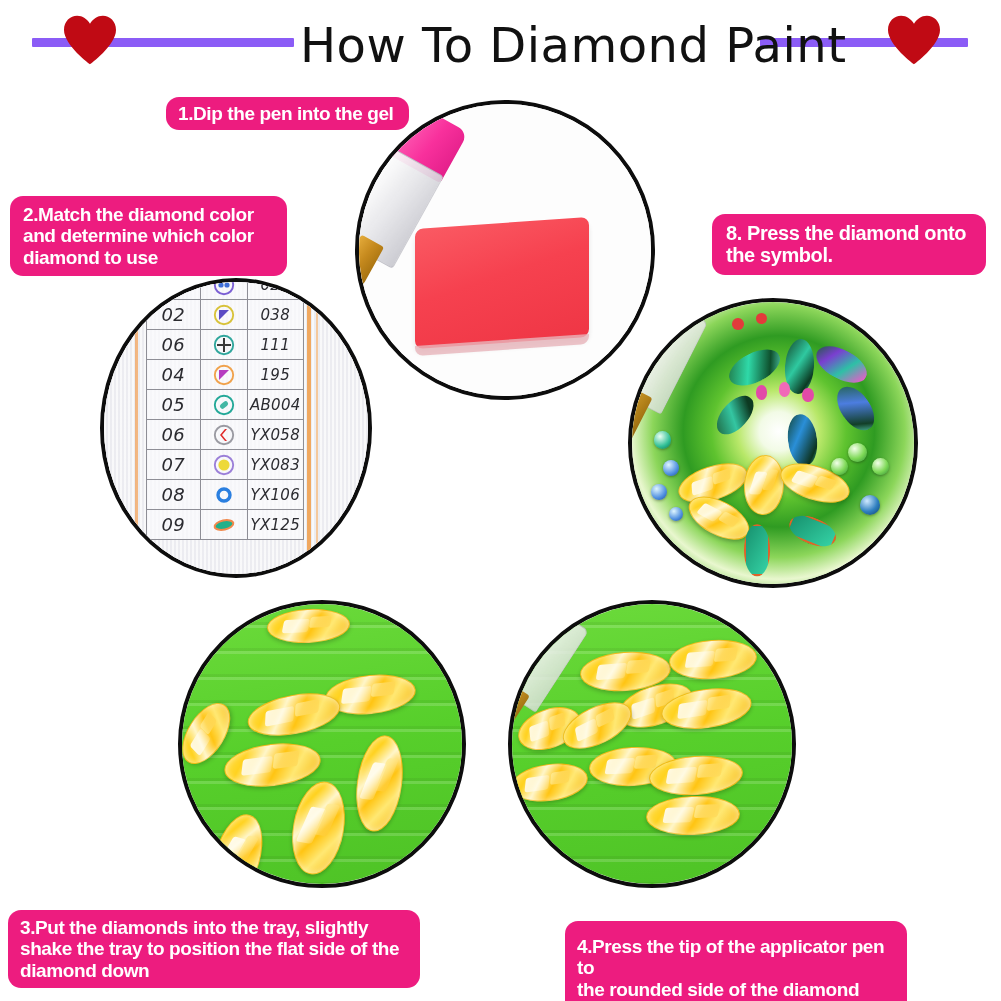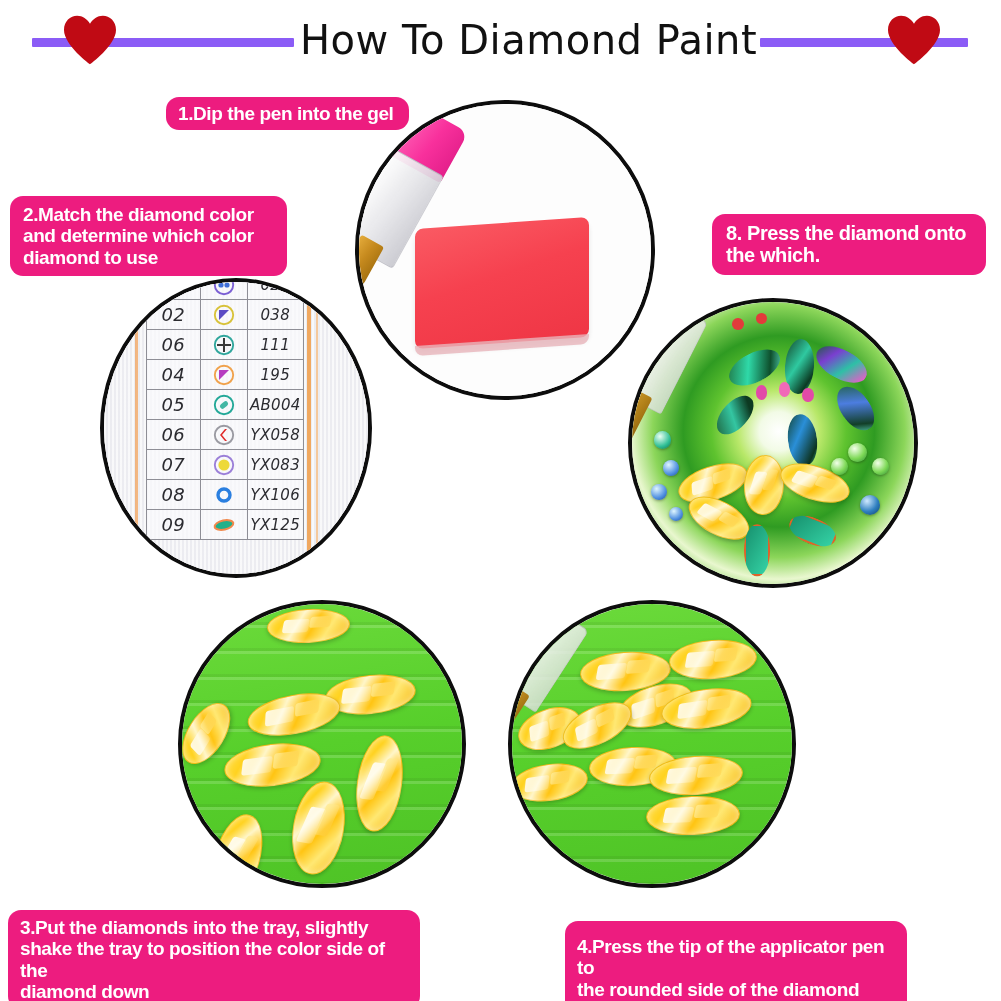--- a/index.html
+++ b/index.html
@@ -165,21 +165,21 @@
   <div class="hdr-rule" style="left:32px;top:38px;width:262px;background:#8B5CF6;"></div>
   <div class="hdr-rule" style="left:760px;top:38px;width:208px;background:#8B5CF6;"></div>
 
   <svg class="heart" style="left:62px;top:14px;" viewBox="0 0 32 30">
     <path d="M16 29 C16 29 1 18 1 9.2 C1 4.2 4.6 1 8.6 1 C11.7 1 14.4 2.9 16 5.6 C17.6 2.9 20.3 1 23.4 1 C27.4 1 31 4.2 31 9.2 C31 18 16 29 16 29 Z" fill="#C00A14"></path>
   </svg>
   <svg class="heart" style="left:886px;top:14px;" viewBox="0 0 32 30">
     <path d="M16 29 C16 29 1 18 1 9.2 C1 4.2 4.6 1 8.6 1 C11.7 1 14.4 2.9 16 5.6 C17.6 2.9 20.3 1 23.4 1 C27.4 1 31 4.2 31 9.2 C31 18 16 29 16 29 Z" fill="#C00A14"></path>
   </svg>
 
-  <div class="hdr-title" style="left:300px;top:17px;font-size:40px;">How To Diamond Paint</div>
+  <div class="hdr-title" style="left:300px;top:17px;font-size:48px;">How To Diamond Paint</div>
 
   <div class="circ" style="left:355px;top:100px;width:300px;height:300px;">
     <div class="circ-inner">
       <div class="c1-bg"></div>
       <div class="gelpad"></div>
       <div class="pen1">
         <div class="pen-cap"></div>
         <div class="pen-body"></div>
         <div class="pen-tip"></div>
       </div>
@@ -391,26 +391,26 @@
   </div>
 
   <div class="lbl" style="left:10px;top:196px;width:277px;padding:8px 13px;font-size:19px;">
     <div>2.Match the diamond color</div>
     <div>and determine which color</div>
     <div>diamond to use</div>
   </div>
 
   <div class="lbl" style="left:712px;top:214px;width:274px;padding:8px 14px;font-size:20px;">
     <div>8.  Press the diamond onto</div>
-    <div>the which.</div>
+    <div>the symbol.</div>
   </div>
 
   <div class="lbl" style="left:8px;top:910px;width:412px;padding:7px 12px;font-size:19px;">
     <div>3.Put the diamonds into the tray, slightly</div>
-    <div>shake the tray to position the color side of the</div>
+    <div>shake the tray to position the flat side of the</div>
     <div>diamond down</div>
   </div>
 
   <div class="lbl" style="left:565px;top:921px;width:342px;padding:15px 12px;font-size:19px;">
     <div>4.Press the tip of the applicator pen to</div>
     <div>the rounded side of the diamond</div>
   </div>
 
 </div>
 

